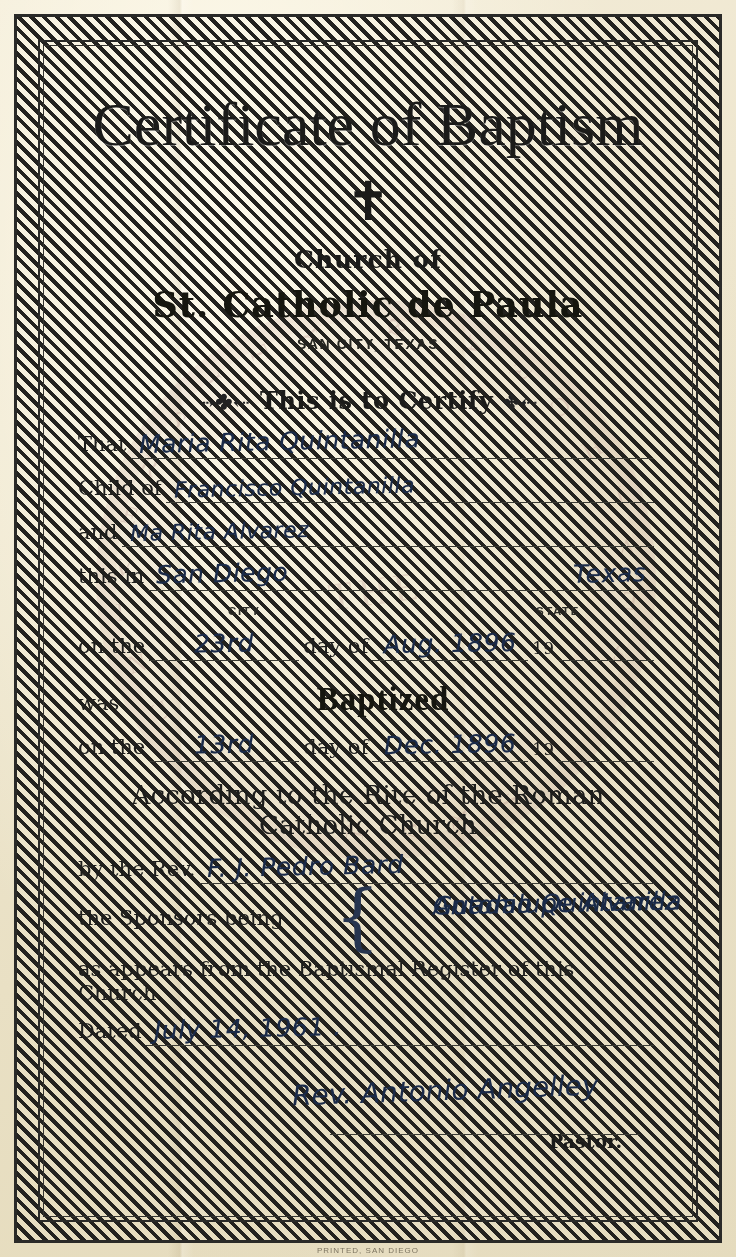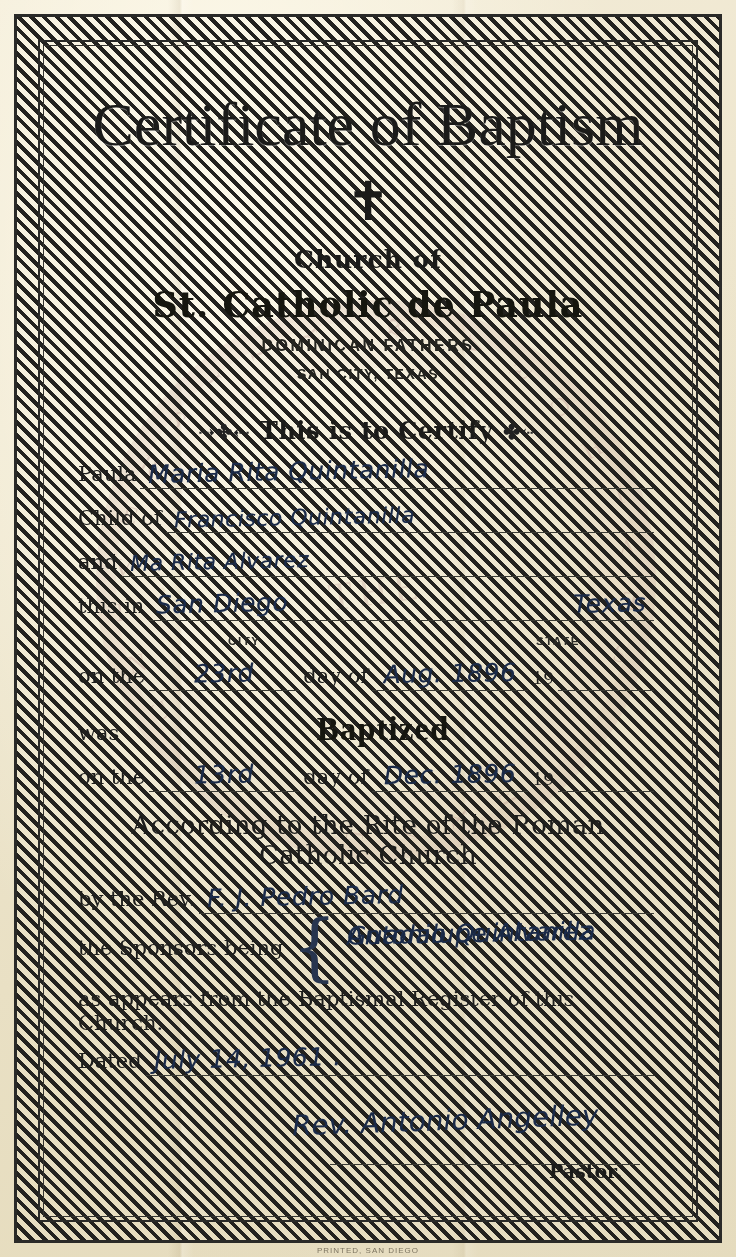--- a/index.html
+++ b/index.html
@@ -269,20 +269,21 @@
     color: #1d1d1b;
     text-align: center;
   }
 
   .sponsors {
     display: flex;
     align-items: center;
     margin-top: 14px;
     font-family: "DejaVu Serif", serif;
     font-size: 21px;
+    gap: 43px;
   }
   .brace {
     font-size: 72px;
     line-height: 0.6;
     margin: 0 2px 0 8px;
     color: #27354f;
     font-family: "DejaVu Serif", serif;
     transform: translateY(-2px);
   }
   .sponsor-lines { flex: 1; }
@@ -392,29 +393,28 @@
   <div class="border-inner-frame"></div>
 
   <div class="content">
 
     <div class="title">Certificate of Baptism</div>
 
     <div class="cross">✝</div>
 
     <div class="church-of">Church of</div>
     <div class="parish">St. Catholic de Paula</div>
-    <div class="order">DOMINICAN FATHERS</div>
     <div class="place">SAN CITY, TEXAS</div>
 
     <div class="certify">
       <span class="orn">⇢✤⇠</span><span>This is to Certify</span><span class="orn">✤⇠</span>
     </div>
 
     <div class="row">
-      <span class="lbl">Paula</span>
+      <span class="lbl">That</span>
       <span class="fill">
         <span class="hand">Maria Rita Quintanilla</span>
       </span>
     </div>
 
     <div class="row">
       <span class="lbl">Child of</span>
       <span class="fill">
         <span class="hand sm">Francisco Quintanilla</span>
       </span>

